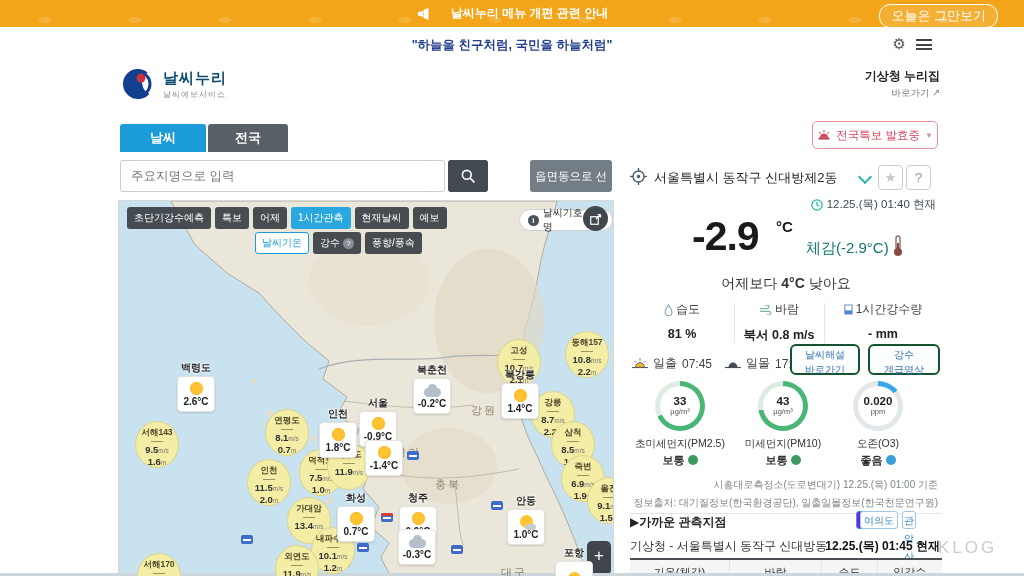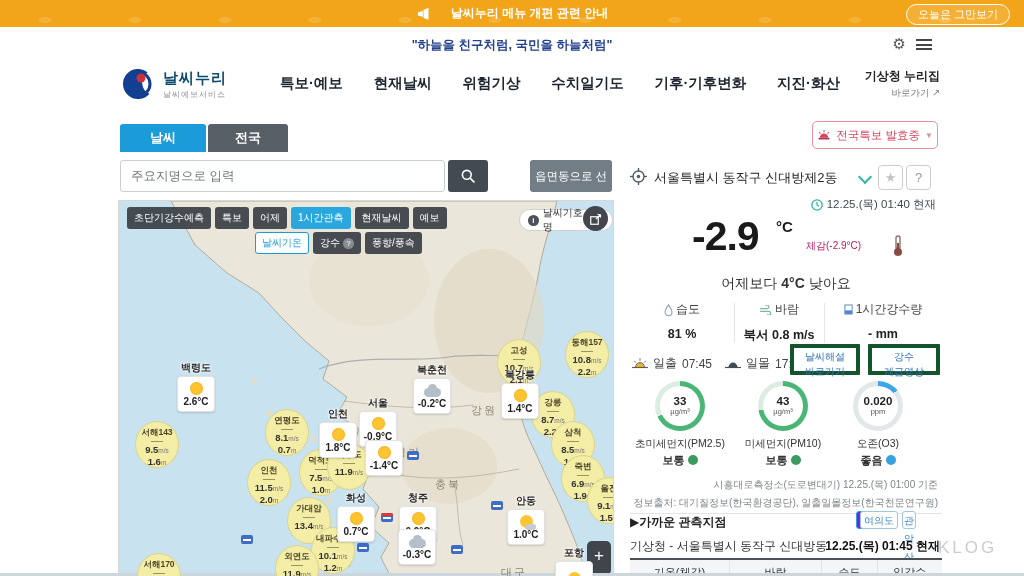--- a/index.html
+++ b/index.html
@@ -4,22 +4,22 @@
 <style>
   html,body{margin:0;padding:0;}
   body{width:1024px;height:576px;position:relative;overflow:hidden;background:#fff;
        font-family:"Liberation Sans","DejaVu Sans",sans-serif;color:#222;}
 
   
   #banner{position:absolute;left:0;top:0;width:1024px;height:27px;background:#f3a51a;
     background-image:radial-gradient(rgba(255,255,255,.14) 6px, transparent 7px);
     background-size:90px 40px;display:flex;align-items:center;justify-content:center;}
   #banner .notice{color:#fff;font-size:12px;font-weight:bold;margin-left:20px;}
-  #banner .dismiss{position:absolute;right:14px;top:4px;border:1px solid #fff;border-radius:11px;
-    color:#fff;font-size:11px;padding:2px 11px;background:rgba(255,255,255,.12);}
+  #banner .dismiss{position:absolute;right:26px;top:4px;border:1px solid #fff;border-radius:11px;
+    color:#fff;font-size:13px;padding:2px 11px;background:rgba(255,255,255,.12);}
 
   
   #slogan-row{position:absolute;left:0;top:27px;width:1024px;height:33px;background:#fff;}
   #slogan{position:absolute;left:0;right:0;top:10px;text-align:center;font-size:12.5px;
     font-weight:bold;color:#22408c;}
   .gear{position:absolute;right:118px;top:8px;font-size:15px;color:#555;}
   .hamburger{position:absolute;right:92px;top:12px;width:16px;height:11px;}
   .hamburger i{display:block;height:2px;background:#444;margin-bottom:2.5px;}
 
   
@@ -99,30 +99,30 @@
   #loc-name{position:absolute;left:24px;top:4px;font-size:13px;color:#222;}
   .chev{position:absolute;left:230px;top:7px;width:8px;height:8px;border-left:2px solid #2ab5a5;
     border-bottom:2px solid #2ab5a5;transform:rotate(-45deg);}
   .sq-btn{position:absolute;top:0;width:23px;height:23px;border:1px solid #ccc;border-radius:4px;
     background:#fff;text-align:center;line-height:23px;}
   #star-btn{left:248px;color:#c0c4c8;font-size:13px;}
   #help-btn{left:276px;color:#999;font-size:13px;}
   #time-row{position:absolute;right:6px;top:82px;font-size:11.5px;color:#3c4a52;display:flex;align-items:center;}
   #temp-big{position:absolute;left:62px;top:98px;font-size:41px;font-weight:bold;color:#1a1a1a;letter-spacing:-1px;}
   #temp-unit{position:absolute;left:146px;top:103px;font-size:15px;font-weight:bold;color:#1a1a1a;}
-  #feels{position:absolute;left:176px;top:124px;font-size:10px;color:#be185d;}
+  #feels{position:absolute;left:176px;top:124px;font-size:15px;color:#0f766e;}
   #thermo{position:absolute;left:262px;top:120px;}
   #compare{position:absolute;left:0;top:160px;width:312px;text-align:center;font-size:14px;color:#333;}
   #compare b{font-weight:bold;}
   .stat-col{position:absolute;top:186px;text-align:center;}
   .stat-label{font-size:12px;color:#444;display:flex;align-items:center;justify-content:center;gap:3px;}
   .stat-val{font-size:12.5px;color:#222;margin-top:9px;font-weight:bold;}
   .vsep{position:absolute;top:188px;width:1px;height:40px;background:#e6e6e6;}
   #sun-row{position:absolute;left:2px;top:240px;font-size:12px;color:#444;display:flex;align-items:center;gap:5px;}
-  .link-btn{position:absolute;top:229px;width:70px;height:31px;border:4px solid #14532d;border-radius:1px;
+  .link-btn{position:absolute;top:229px;width:70px;height:31px;border:2px solid #14532d;border-radius:6px;
     background:#fdfeff;color:#3572b0;font-size:10px;text-align:center;line-height:1.45;padding-top:2px;box-sizing:border-box;}
   .gauge{position:absolute;top:266px;width:50px;height:50px;border-radius:50%;}
   .gauge .inner{position:absolute;left:5px;top:5px;width:40px;height:40px;border-radius:50%;background:#fff;
     display:flex;flex-direction:column;align-items:center;justify-content:center;}
   .gauge .v{font-size:11.5px;font-weight:bold;color:#222;line-height:11px;}
   .gauge .u{font-size:7.5px;color:#555;}
   .g-green{background:conic-gradient(#49b675 0 68%,#dcece1 68% 100%);}
   .g-green2{background:conic-gradient(#49b675 0 72%,#dcece1 72% 100%);}
   .g-blue{background:conic-gradient(#3aa7e8 0 14%,#e2e7ea 14% 100%);}
   .air-name{position:absolute;top:322px;font-size:10.5px;color:#333;text-align:center;}
@@ -172,28 +172,20 @@
       <circle cx="18" cy="18" r="16" fill="#fff"></circle>
       <path d="M18 3a15 15 0 1 0 15 15A12 12 0 0 1 18 3z" fill="#123f8f" transform="rotate(40 18 18)"></path>
       <path d="M18 6a12 12 0 1 1-12 12A12 12 0 0 1 18 6z" fill="none" stroke="#123f8f" stroke-width="3" stroke-dasharray="50 26"></path>
       <circle cx="21" cy="12" r="4.5" fill="#c8313e"></circle>
     </svg>
     <div id="logo-txt" style="margin-left:7px;">
       <div class="t1">날씨누리</div>
       <div class="t2">날씨예보서비스</div>
     </div>
   </div>
-  <div id="nav">
-    <span class="nav-item">특보·예보</span>
-    <span class="nav-item">현재날씨</span>
-    <span class="nav-item">위험기상</span>
-    <span class="nav-item">수치일기도</span>
-    <span class="nav-item">기후·기후변화</span>
-    <span class="nav-item">지진·화산</span>
-  </div>
   <div id="site-link">
     <div class="l1">기상청 누리집</div>
     <div class="l2">바로가기 ↗</div>
   </div>
 </div>
 
 <div class="tab" id="tab-weather">날씨</div>
 <div class="tab" id="tab-national">전국</div>
 <input id="search-input" placeholder="주요지명으로 입력" style="">
 <div id="search-btn">

